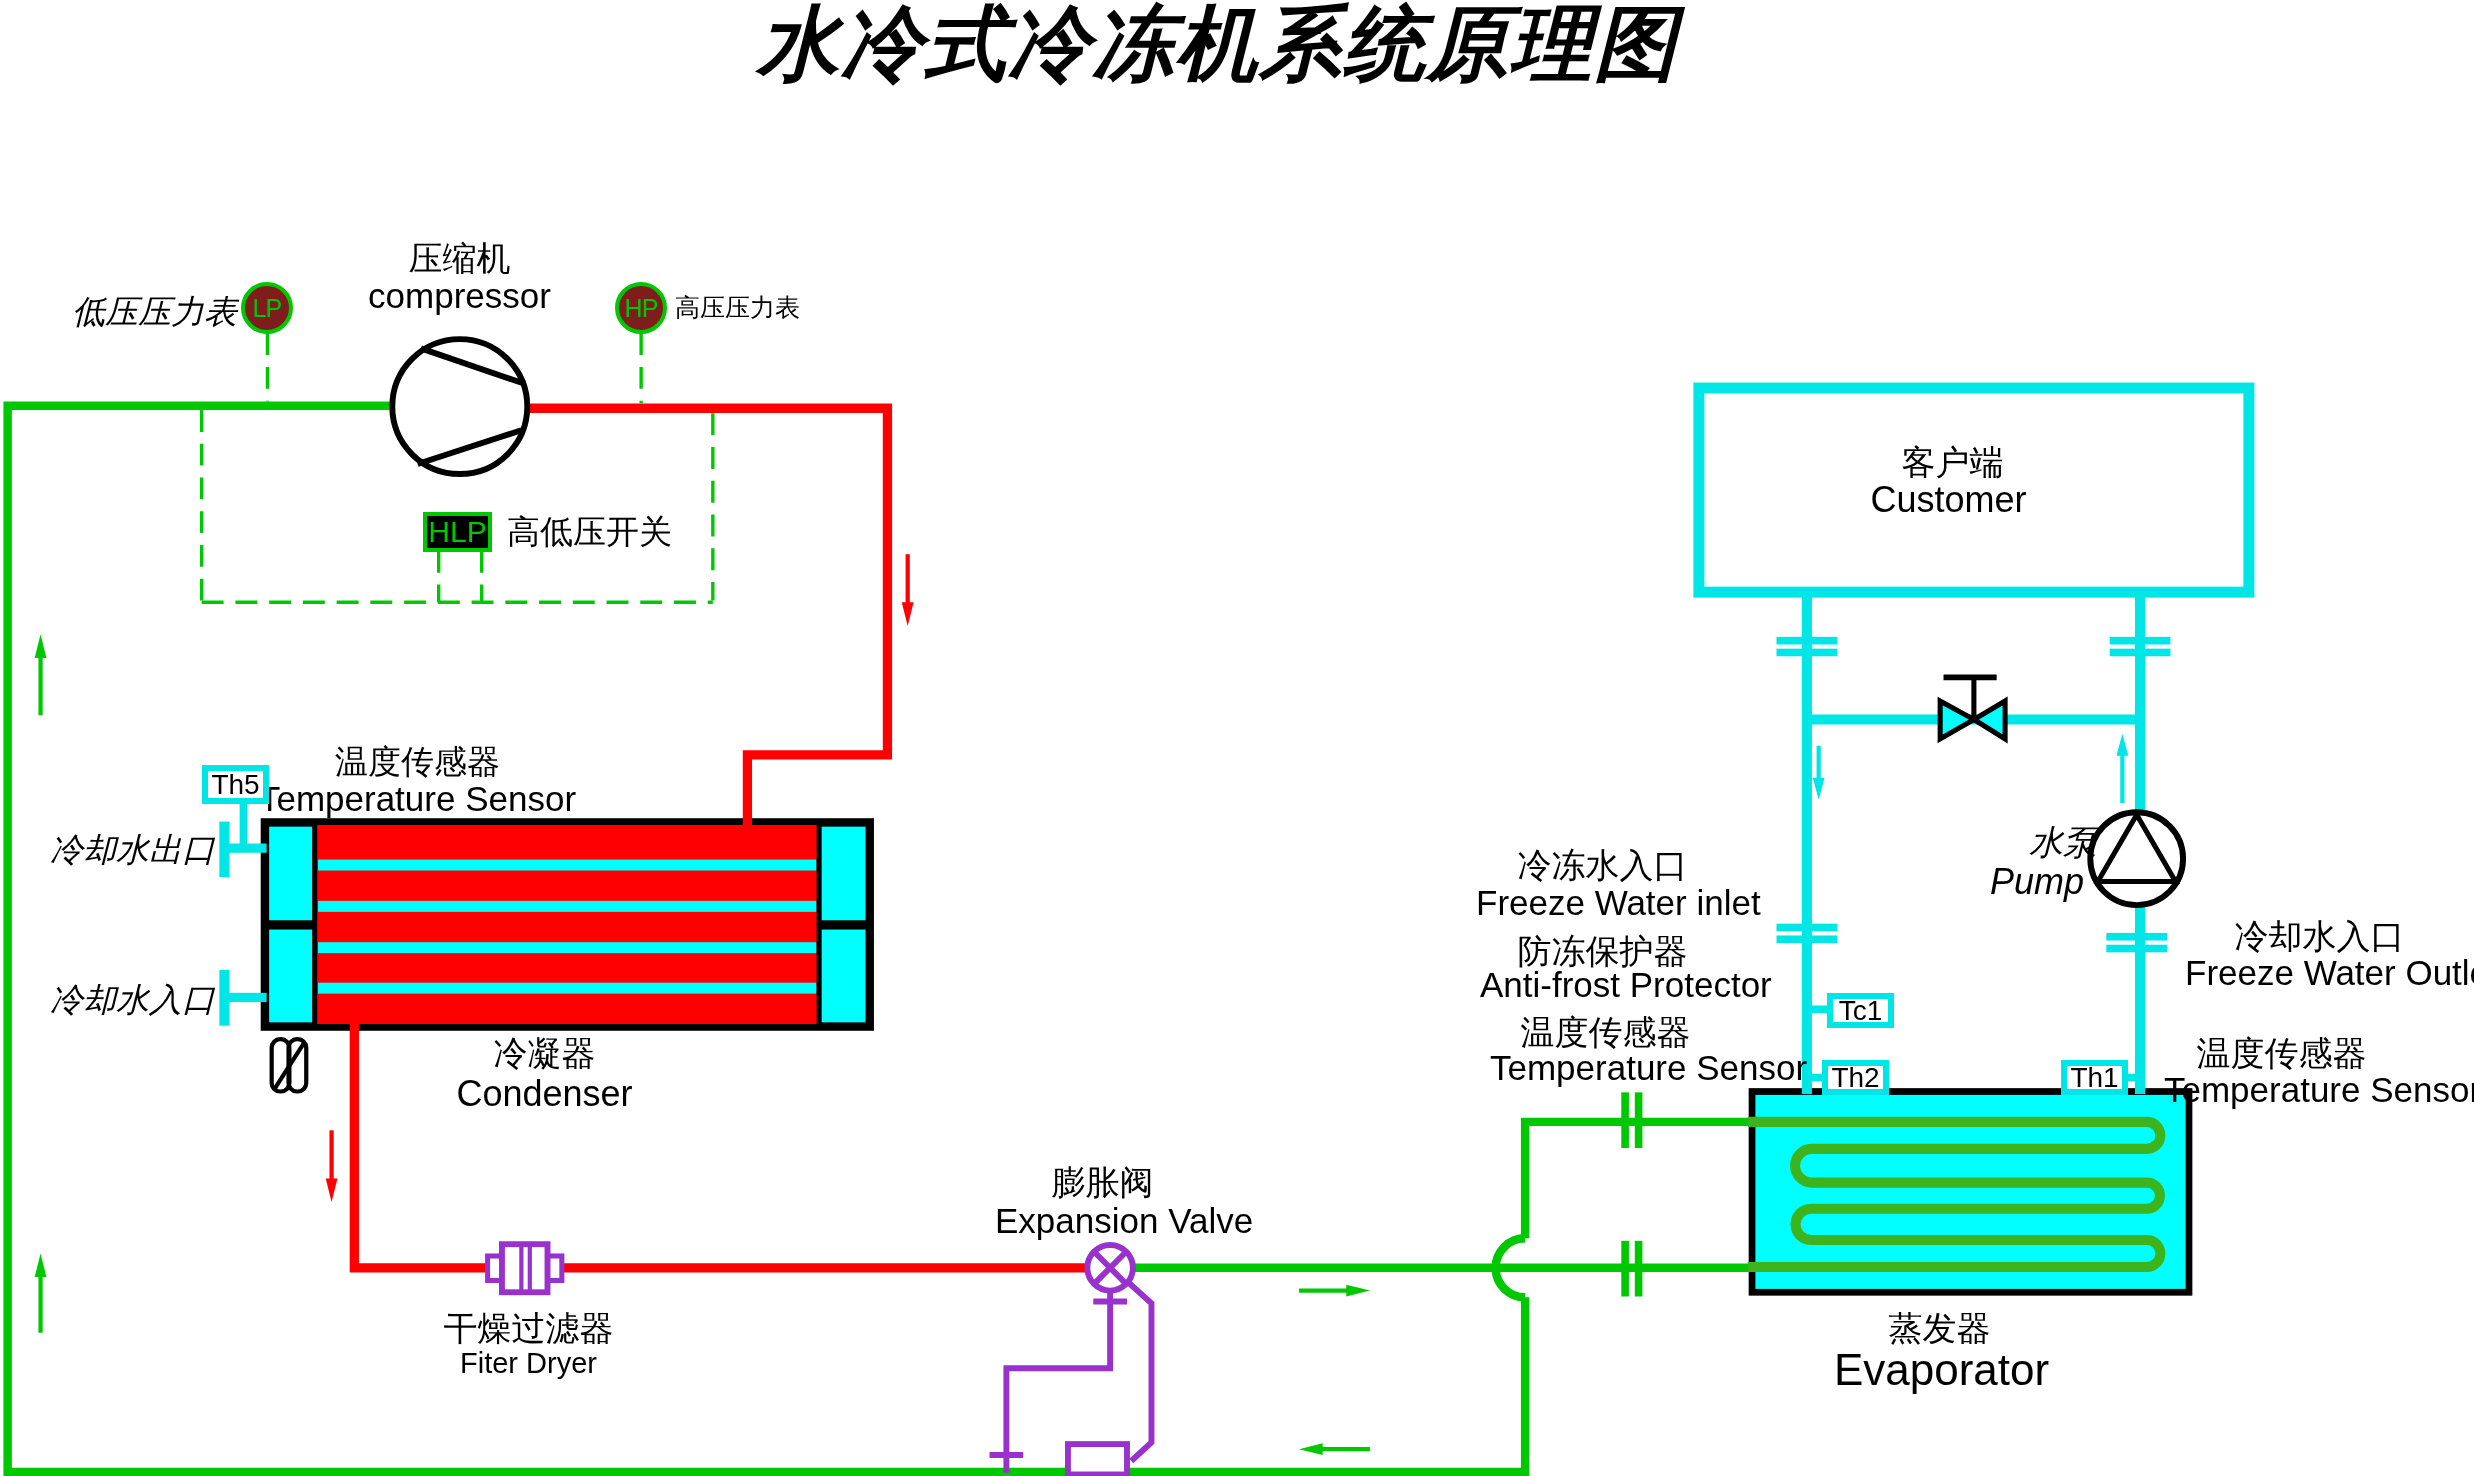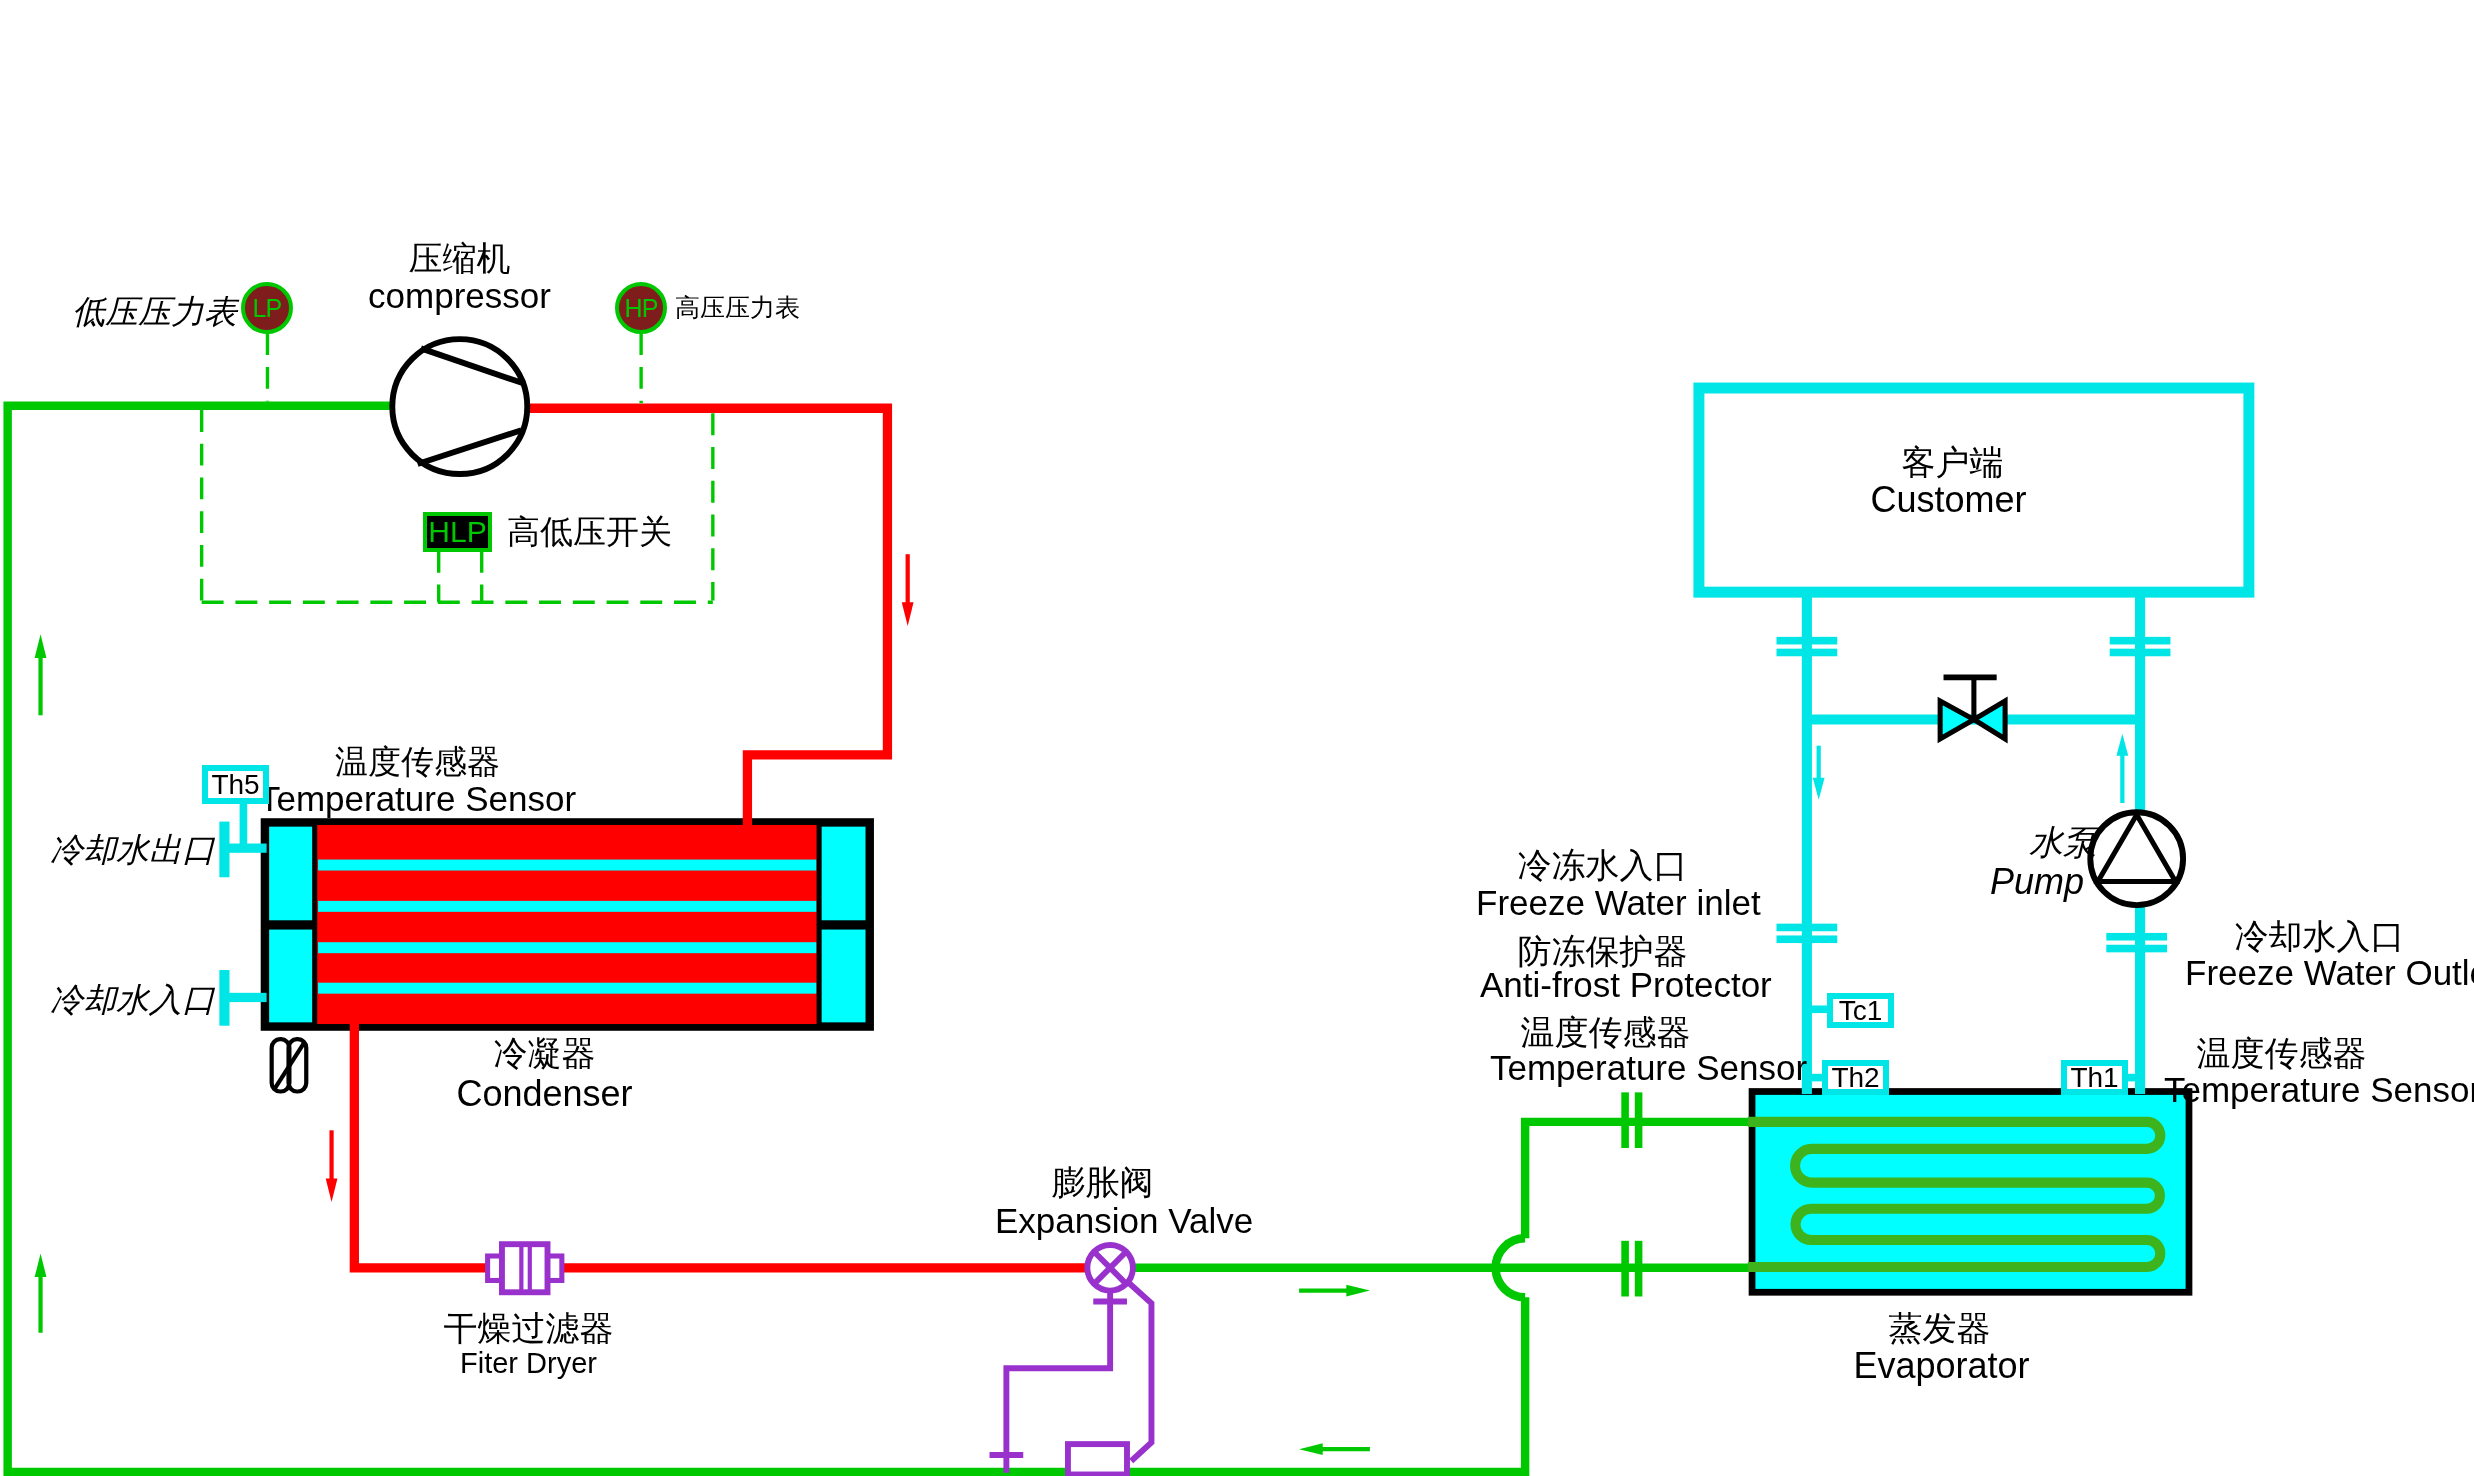--- a/index.html
+++ b/index.html
@@ -173,20 +173,21 @@
         <line x1="2156" y1="884" x2="2156" y2="926" stroke-width="5"></line>
         <polygon points="2156,948 2149,922 2163,922" stroke="none"></polygon>
         <line x1="2516" y1="952" x2="2516" y2="892" stroke-width="5"></line>
         <polygon points="2516,870 2509,896 2523,896" stroke="none"></polygon>
       </g>
     </g>
 
     <rect x="2014" y="460" width="652" height="242" fill="#fff" stroke="#00e5e5" stroke-width="13"></rect>
   </svg>
 
+  <div class="lbl title" style="left:757px;top:0px;width:843px;">水冷式冷冻机系统原理图</div>
 
   <div class="lbl zh ctr" style="left:333px;top:241px;width:253px;">压缩机</div>
   <div class="lbl en ctr" style="left:333px;top:278px;width:253px;">compressor</div>
   <div class="lbl zh rgt" style="left:67px;top:295px;width:170px;font-size:33px;">低压压力表</div>
   <div class="lbl zh" style="left:675px;top:295px;font-size:25px;">高压压力表</div>
   <div class="lbl zh" style="left:507px;top:515px;font-size:33px;">高低压开关</div>
   <div class="gauge" style="left:241px;top:282px;">LP</div>
   <div class="gauge" style="left:615px;top:282px;">HP</div>
   <div class="hlpbox" style="left:423px;top:512px;width:69px;height:40px;">HLP</div>
 
@@ -207,21 +208,21 @@
   <div class="lbl zh ctr" style="left:1476px;top:848px;width:253px;">冷冻水入口</div>
   <div class="lbl en ctr" style="left:1476px;top:885px;width:270px;">Freeze Water inlet</div>
   <div class="lbl zh ctr" style="left:1476px;top:934px;width:253px;">防冻保护器</div>
   <div class="lbl en ctr" style="left:1480px;top:967px;width:270px;">Anti-frost Protector</div>
   <div class="lbl zh ctr" style="left:1479px;top:1015px;width:253px;">温度传感器</div>
   <div class="lbl en ctr" style="left:1490px;top:1050px;width:287px;">Temperature Sensor</div>
   <div class="tagbox" style="left:1827px;top:993px;width:67px;height:35px;">Tc1</div>
   <div class="tagbox" style="left:1822px;top:1060px;width:67px;height:35px;">Th2</div>
   <div class="tagbox" style="left:2061px;top:1060px;width:67px;height:35px;">Th1</div>
   <div class="lbl zh ctr" style="left:1813px;top:1311px;width:253px;">蒸发器</div>
-  <div class="lbl en ctr" style="left:1813px;top:1347px;width:257px;font-size:36px;">Evaporator</div>
+  <div class="lbl en ctr" style="left:1813px;top:1347px;width:257px;font-size:44px;">Evaporator</div>
 
   <div class="lbl zh ctr" style="left:1826px;top:445px;width:253px;">客户端</div>
   <div class="lbl en ctr" style="left:1822px;top:481px;width:253px;font-size:36px;">Customer</div>
   <div class="lbl zh rgt" style="left:1928px;top:825px;width:169px;">水泵</div>
   <div class="lbl en rgt" style="left:1915px;top:863px;width:169px;font-size:36px;">Pump</div>
 
   <div class="lbl zh ctr" style="left:2193px;top:919px;width:253px;">冷却水入口</div>
   <div class="lbl en ctr" style="left:2185px;top:955px;width:290px;">Freeze Water Outlet</div>
   <div class="lbl zh ctr" style="left:2155px;top:1036px;width:253px;">温度传感器</div>
   <div class="lbl en ctr" style="left:2164px;top:1072px;width:291px;">Temperature Sensor</div>

